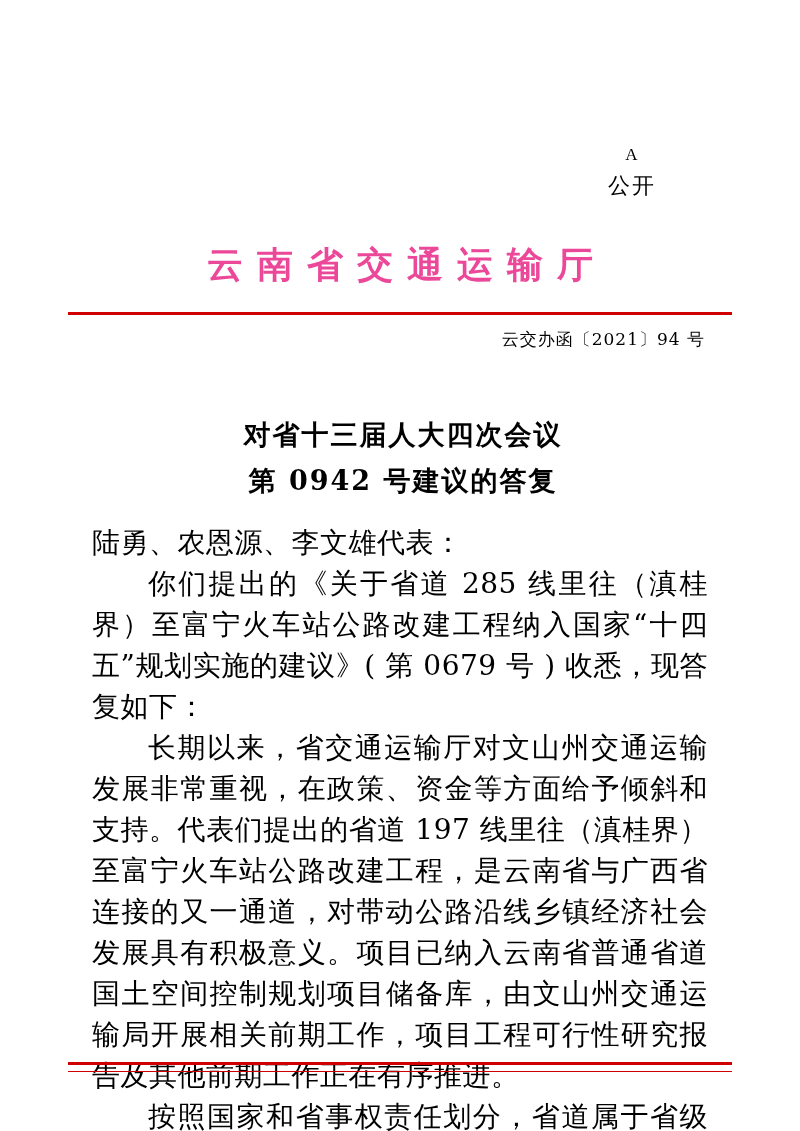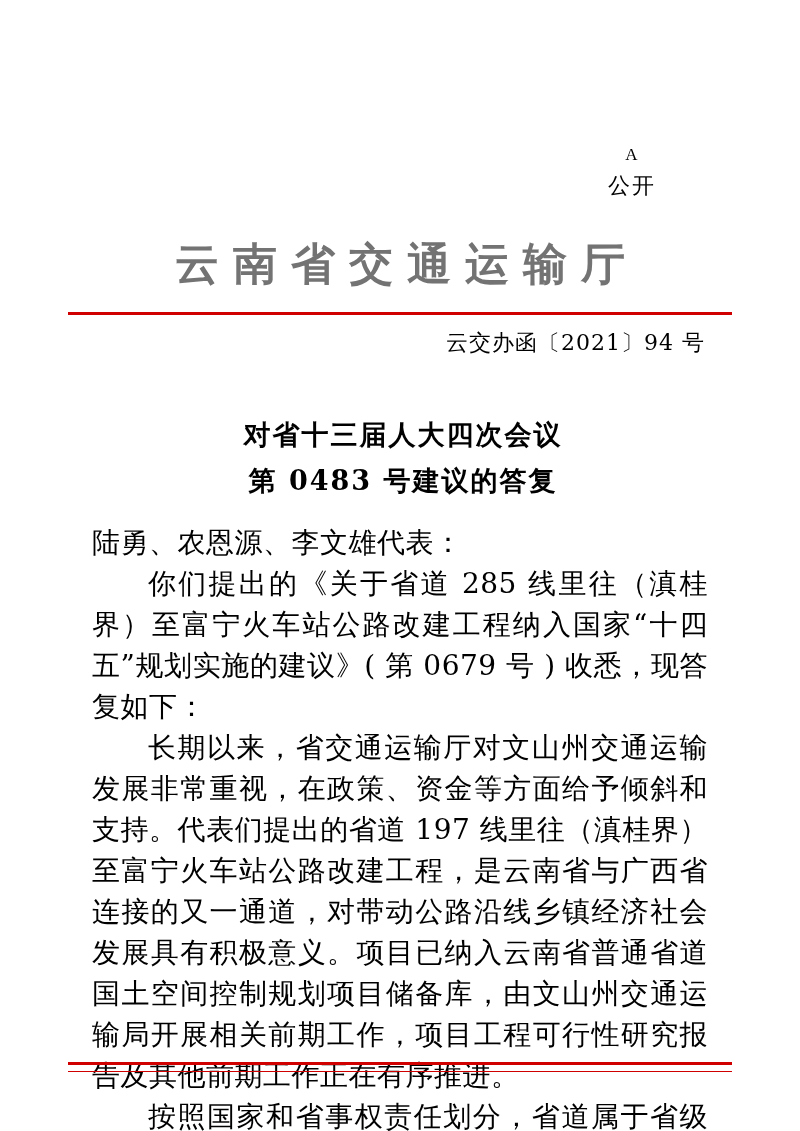--- a/index.html
+++ b/index.html
@@ -47,36 +47,36 @@
 
   
   .masthead {
     position: absolute;
     left: 0;
     right: 0;
     top: 232px;
     text-align: center;
   }
   .masthead-title {
-    color: #737373;
-    font-size: 44px;
+    color: #ec4899;
+    font-size: 36px;
     font-weight: bold;
     letter-spacing: 14px;
     font-family: "DejaVu Serif", "Liberation Serif", serif;
     text-indent: 14px;
     line-height: 64px;
     white-space: nowrap;
   }
 
   
   .doc-number {
     position: absolute;
     right: 95px;
     top: 328px;
-    font-size: 22px;
+    font-size: 17px;
     letter-spacing: 1px;
     font-family: "DejaVu Serif", serif;
   }
 
   
   .red-rule {
     position: absolute;
     left: 68px;
     right: 68px;
     top: 312px;
@@ -152,21 +152,21 @@
   <div class="masthead">
     <div class="masthead-title">云南省交通运输厅</div>
   </div>
 
   <div class="red-rule"></div>
 
   <div class="doc-number">云交办函〔2021〕94 号</div>
 
   <div class="doc-title">
     <div>对省十三届人大四次会议</div>
-    <div>第 0483 号建议的答复</div>
+    <div>第 0942 号建议的答复</div>
   </div>
 
   <div class="body-text">
     <p class="salutation">陆勇、农恩源、李文雄代表：</p>
     <p class="para">你们提出的《关于省道 285 线里往（滇桂界）至富宁火车站公路改建工程纳入国家“十四五”规划实施的建议》( 第 0679 号 ) 收悉，现答复如下：</p>
     <p class="para">长期以来，省交通运输厅对文山州交通运输发展非常重视，在政策、资金等方面给予倾斜和支持。代表们提出的省道 197 线里往（滇桂界）至富宁火车站公路改建工程，是云南省与广西省连接的又一通道，对带动公路沿线乡镇经济社会发展具有积极意义。项目已纳入云南省普通省道国土空间控制规划项目储备库，由文山州交通运输局开展相关前期工作，项目工程可行性研究报告及其他前期工作正在有序推进。</p>
     <p class="para">按照国家和省事权责任划分，省道属于省级与省以下财政事权，目前省里也暂无专项资金支持省道建设。下一步，省交</p>
   </div>
 
   <div class="bottom-rule-thick"></div>

